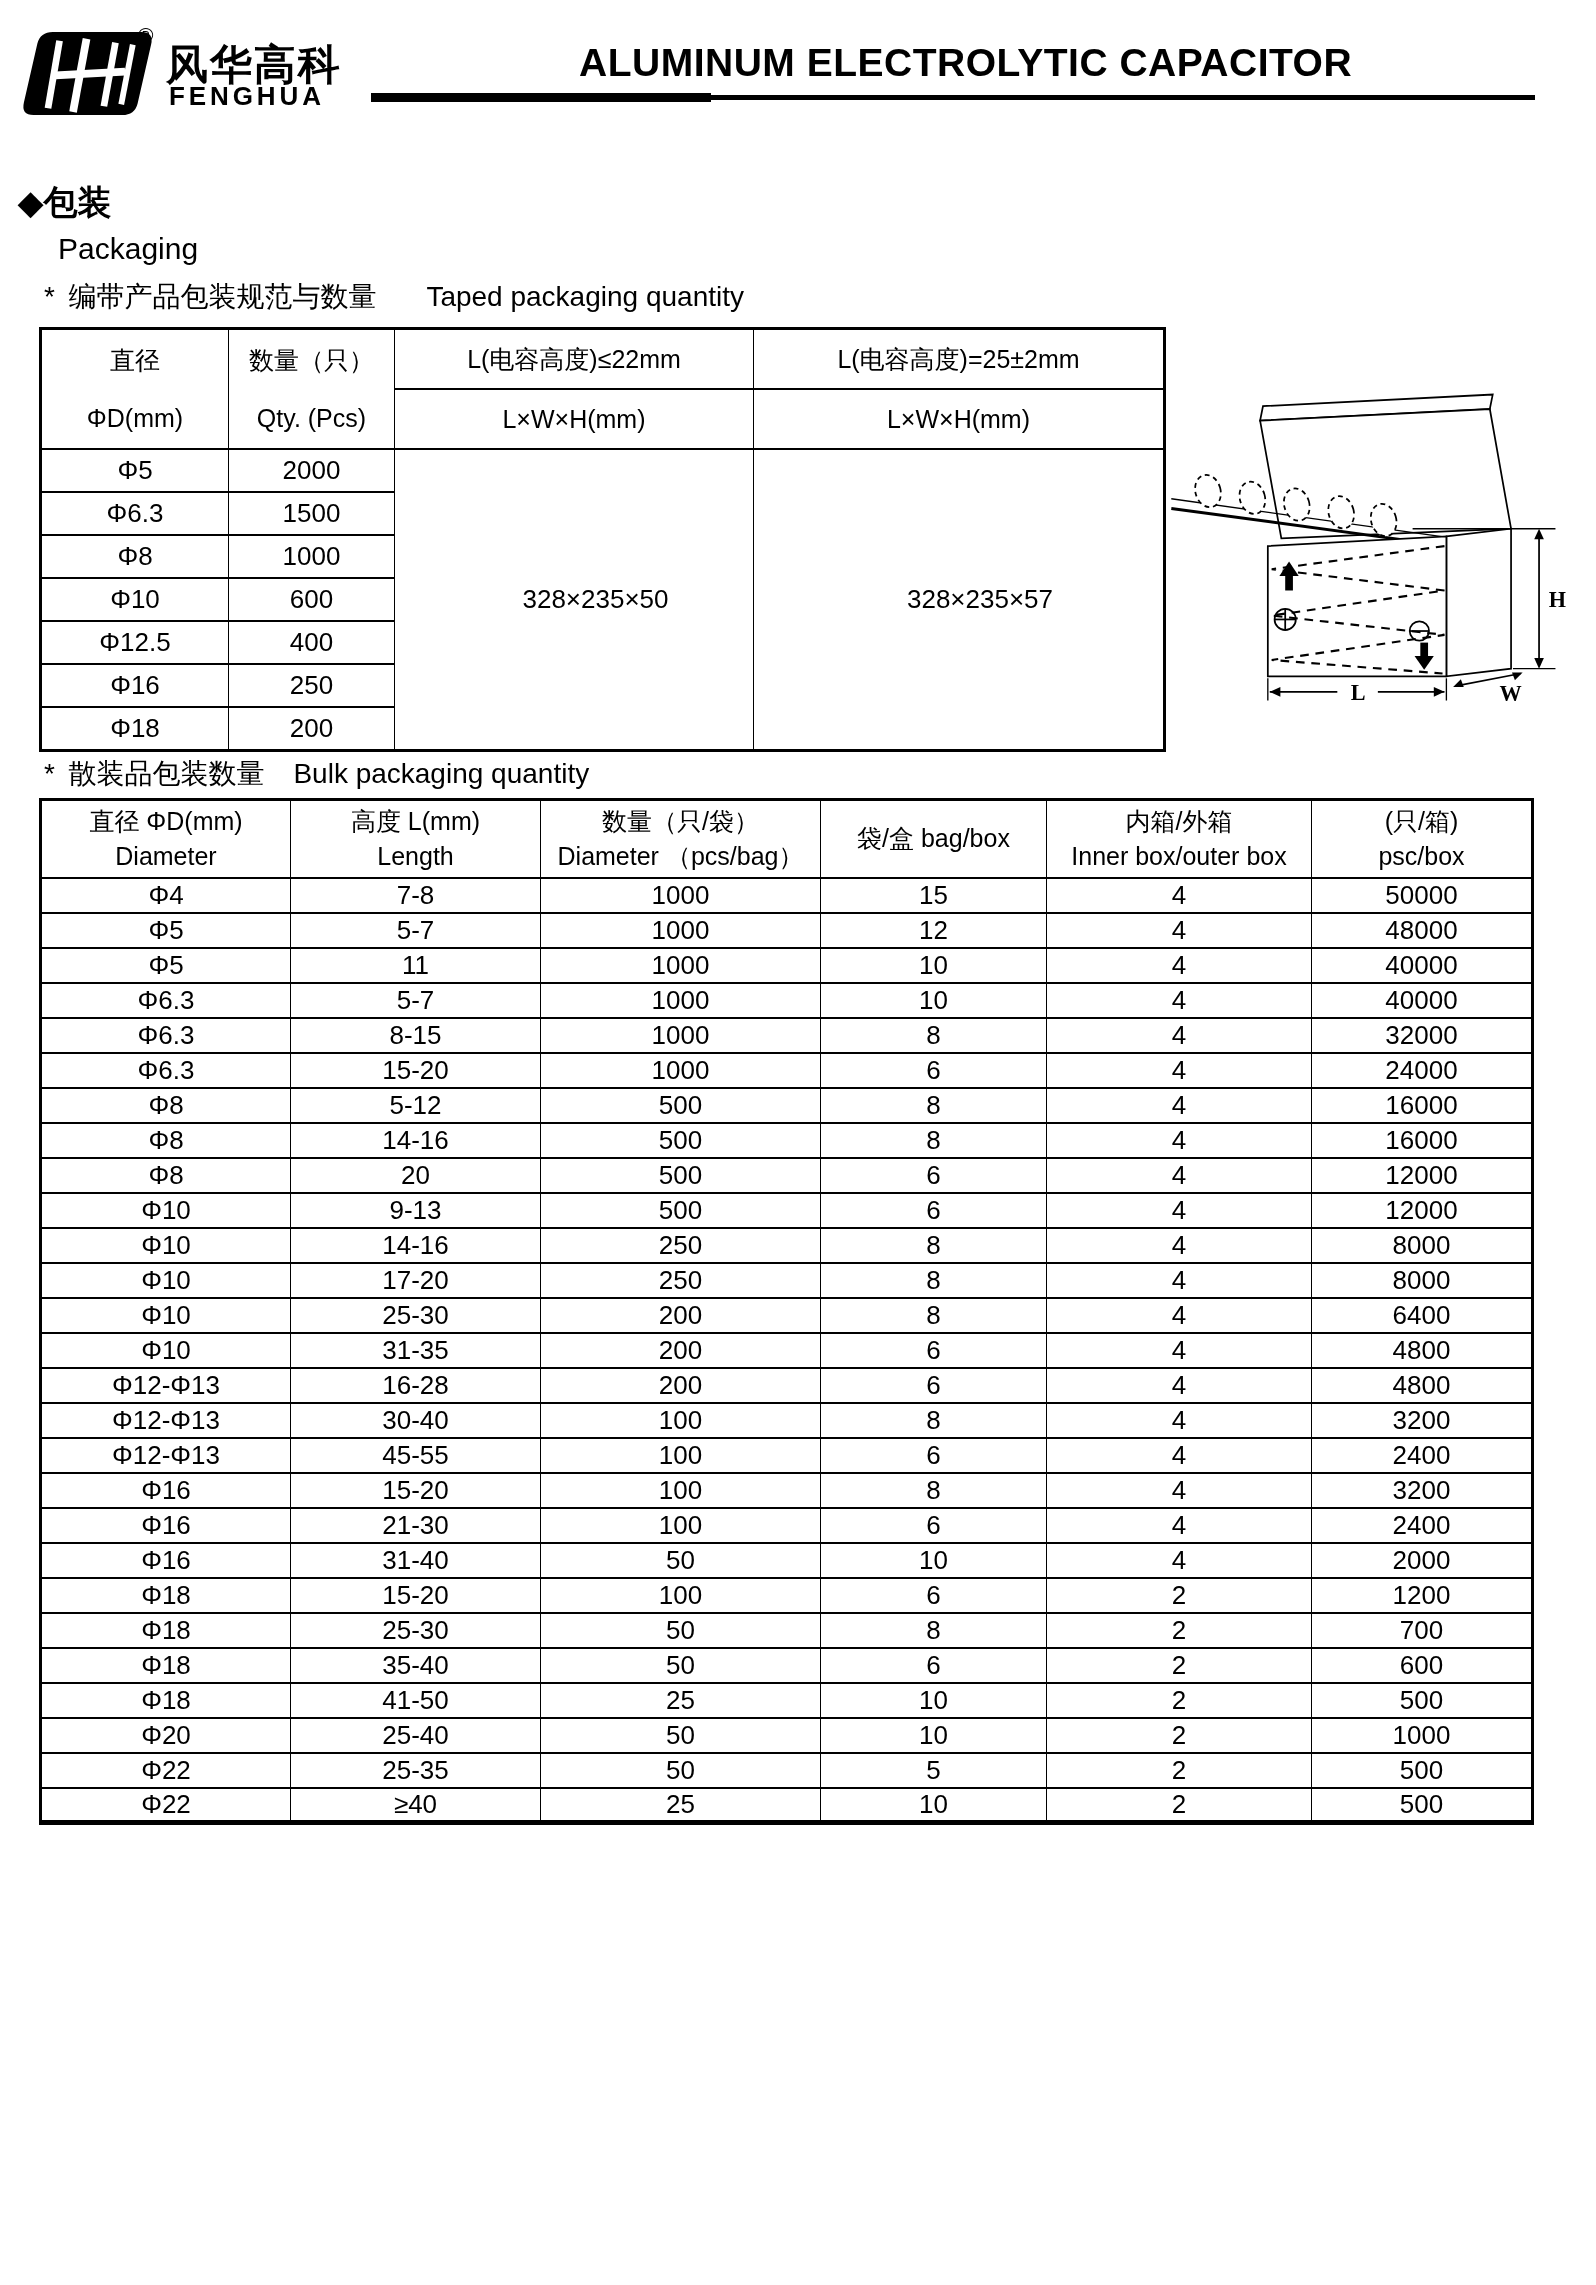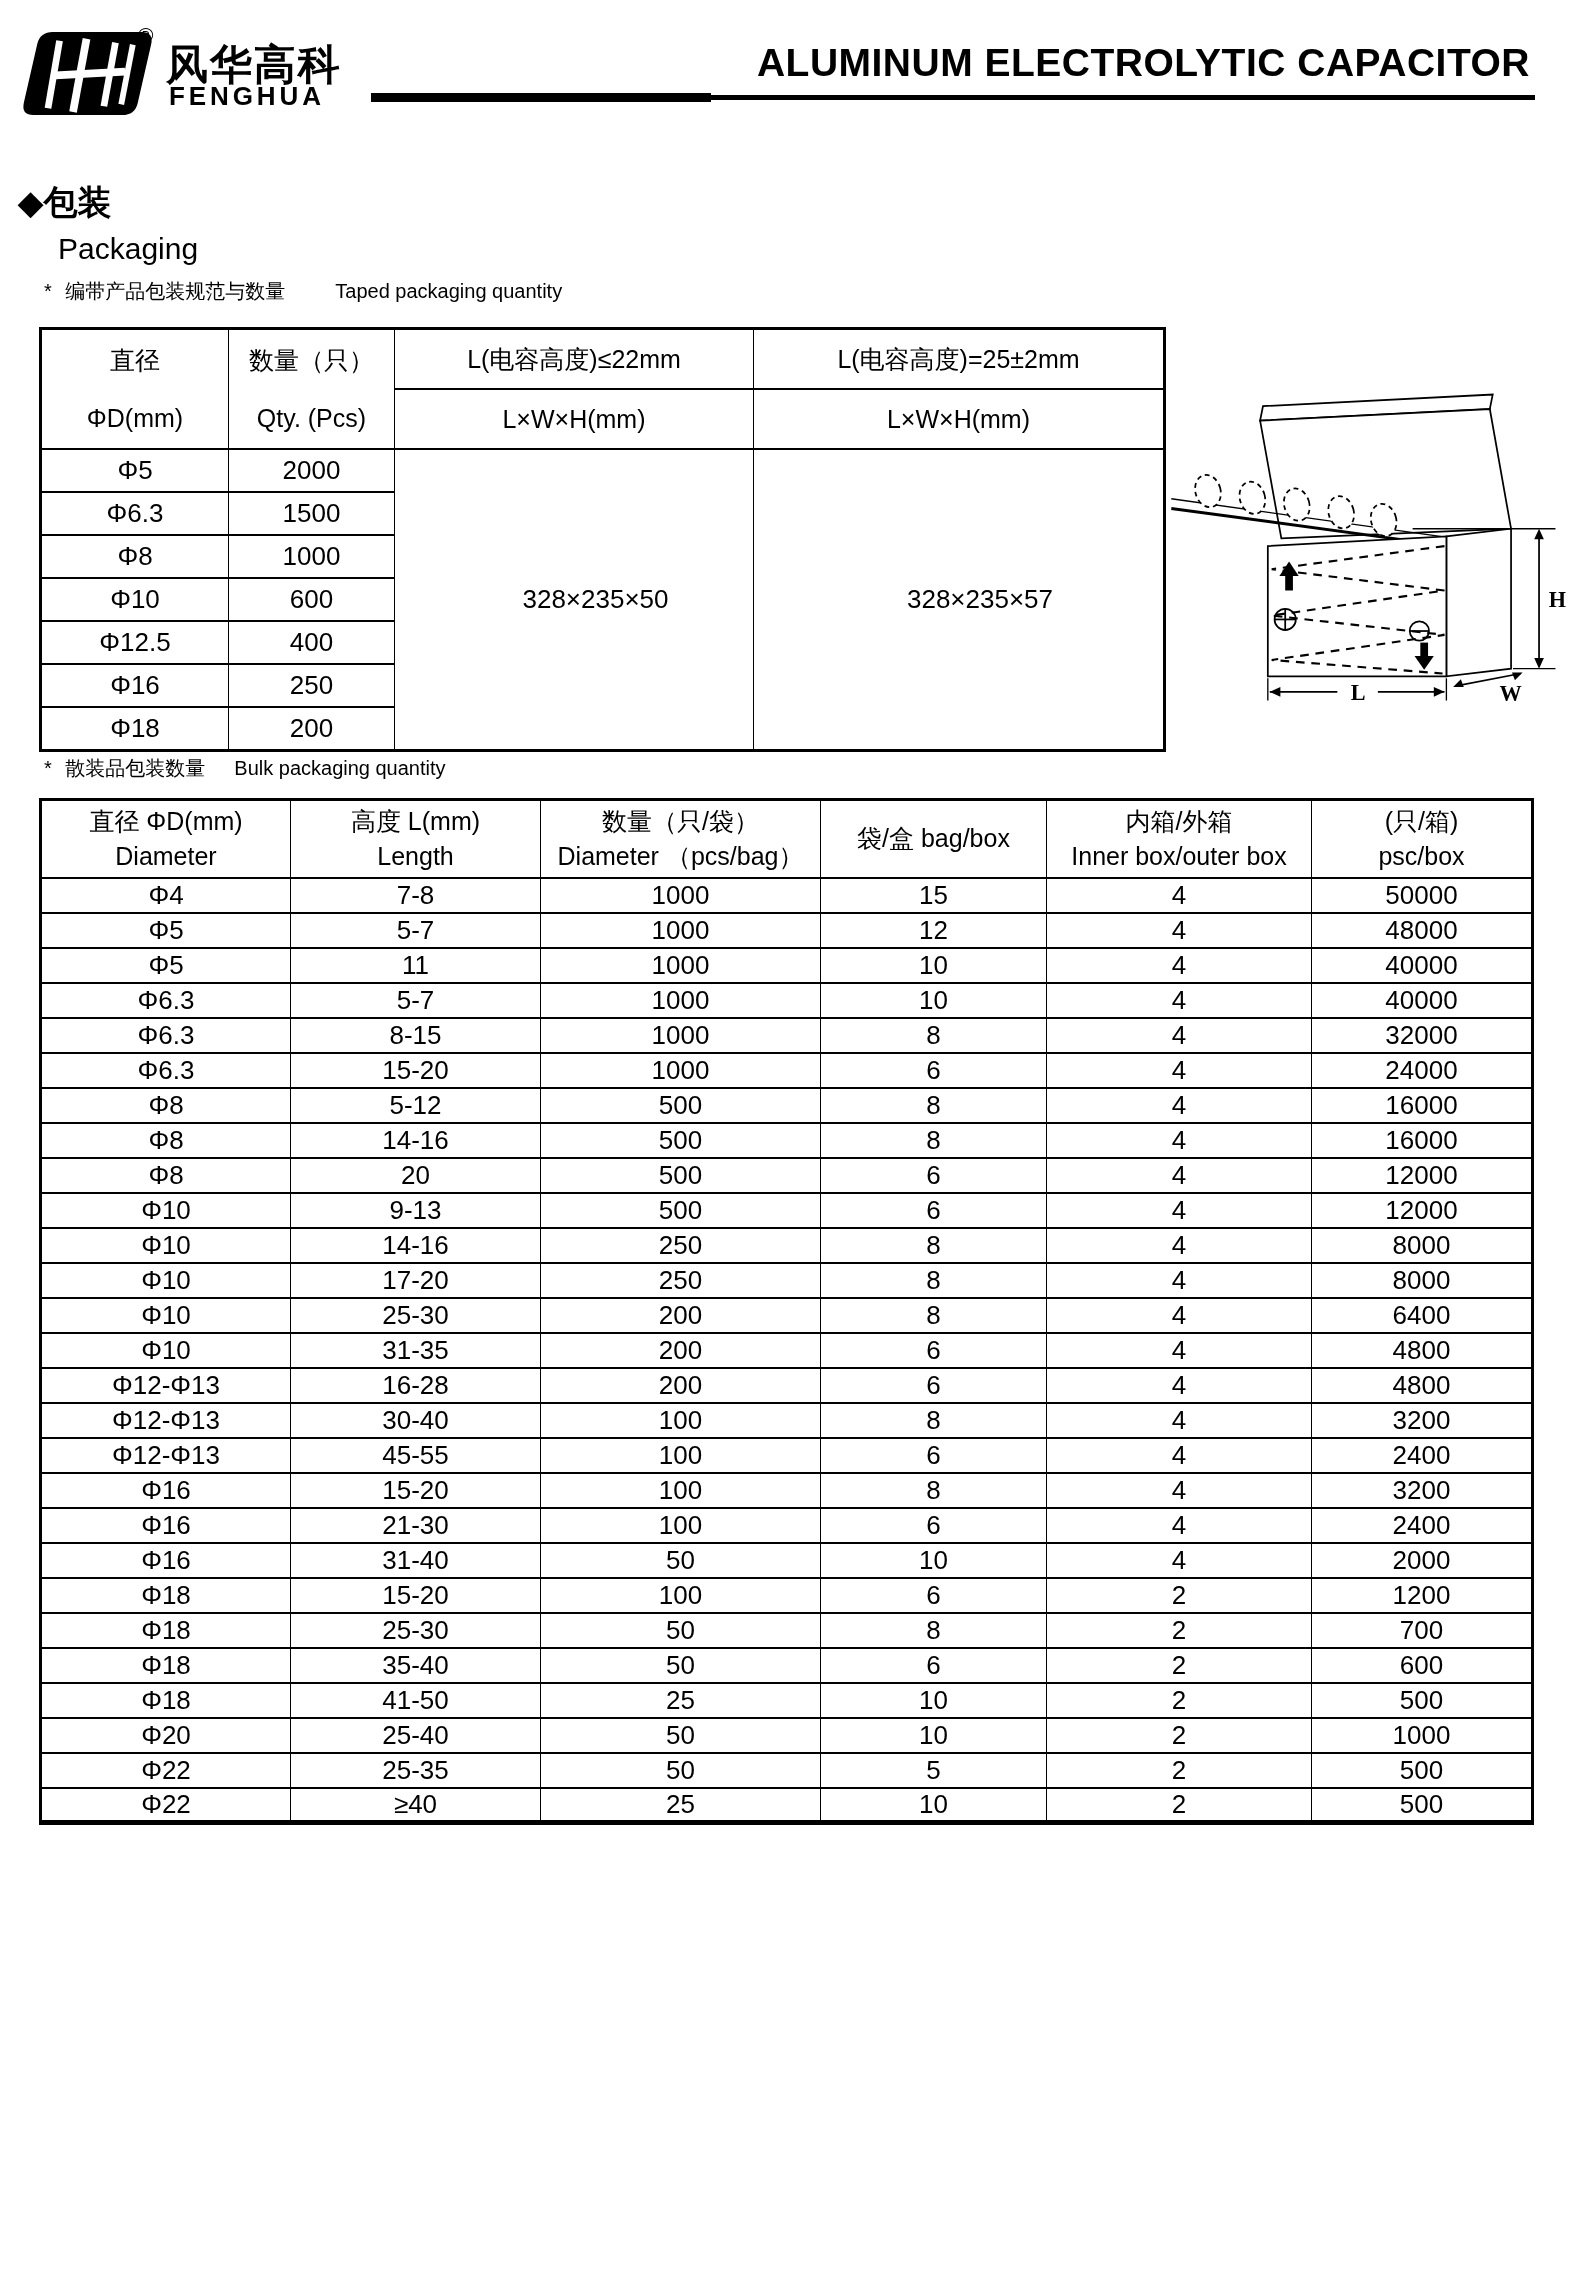--- a/index.html
+++ b/index.html
@@ -7,28 +7,28 @@
   .page {
     position:relative; width:1597px; height:2285px; background:#fff;
     font-family:"Liberation Sans","DejaVu Sans",sans-serif; color:#000; overflow:hidden;
   }
   .abs { position:absolute; }
 
   
   .brand-cn { left:166px; top:37px; font-size:42px; font-weight:700; letter-spacing:1.9px; }
   .brand-en { left:169px; top:81px; font-size:26px; font-weight:700; letter-spacing:3.9px; }
   .reg-mark { left:138px; top:23px; font-size:21px; }
-  .page-title { left:579px; top:41px; width:951px; text-align:right; font-size:39px; font-weight:700; letter-spacing:0.5px; }
+  .page-title { left:579px; top:41px; width:951px; text-align:left; font-size:39px; font-weight:700; letter-spacing:0.5px; }
   .rule-main { left:371px; top:95px; width:1164px; height:4.8px; background:#000; }
   .rule-cap  { left:371px; top:93px; width:340px; height:8.7px; background:#000; }
 
   
   .sec-cn { left:17.4px; top:180px; font-size:34px; font-weight:600; }
   .sec-en { left:58px; top:232px; font-size:30px; font-weight:400; }
-  .sub-heading { font-size:20px; font-weight:400; white-space:nowrap; }
+  .sub-heading { font-size:28px; font-weight:400; white-space:nowrap; }
   .sub-heading .star { display:inline-block; margin-right:13.5px; }
   .sub-heading .en { display:inline-block; margin-left:50px; }
   .taped-heading { left:44px; top:278px; }
   .bulk-heading  { left:44px; top:755px; }
 
   
   table { border-collapse:collapse; table-layout:fixed; background:#fff; }
   td { text-align:center; vertical-align:middle; font-weight:400; overflow:hidden; }
 
   .t1 { left:39px; top:327px; width:1125px; }

